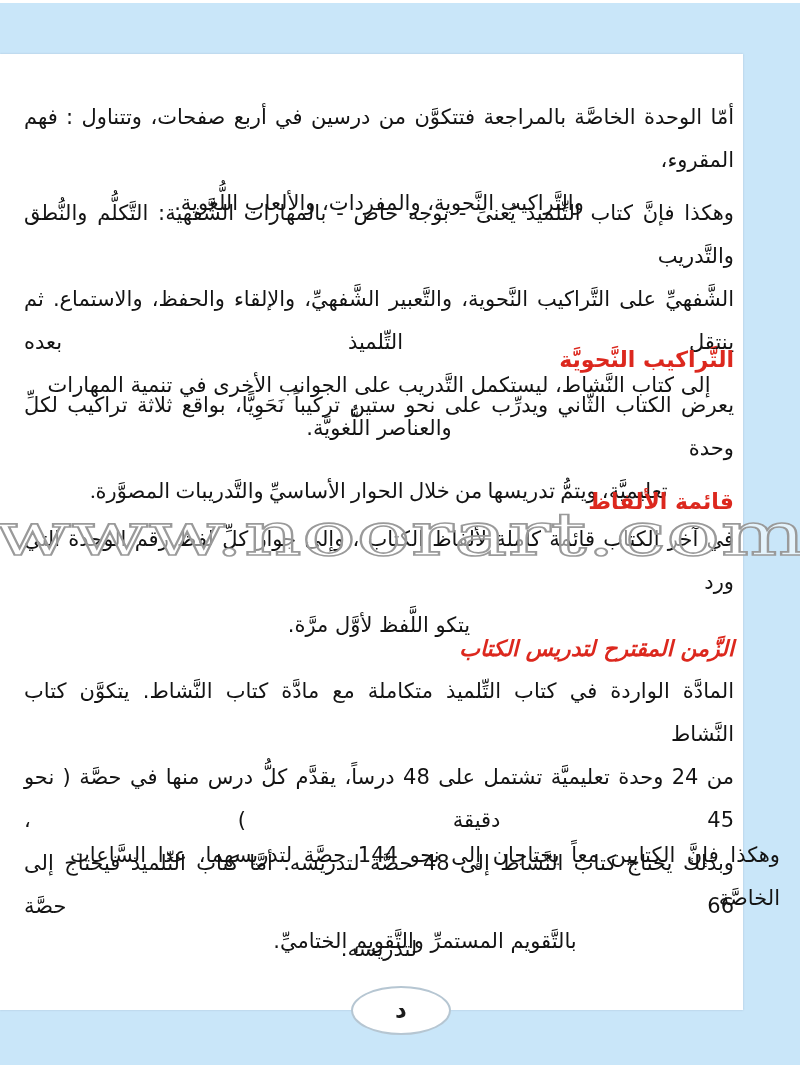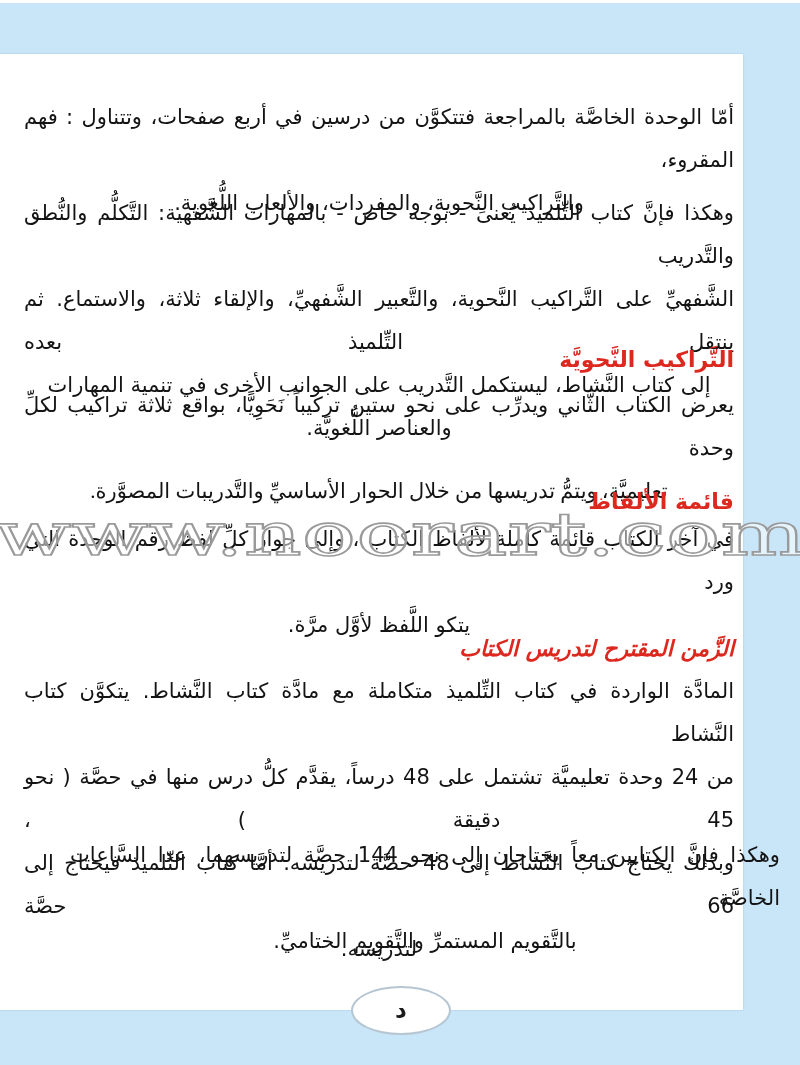--- a/index.html
+++ b/index.html
@@ -46,21 +46,21 @@
   <div class="band band-bottom"></div>
   <div class="sheet-edge"></div>
 
   <div class="tblock b-p1">
     <div class="line j">أمّا الوحدة الخاصَّة بالمراجعة فتتكوَّن من درسين في أربع صفحات، وتتناول : فهم المقروء،</div>
     <div class="line last">والتَّراكيب النَّحوية، والمفردات، والألعاب اللُّغوية.</div>
   </div>
 
   <div class="tblock b-p2">
     <div class="line j">وهكذا فإنَّ كتاب التِّلميذ يُعنىَ - بوجه خاص - بالمهارات الشَّفهية: التَّكلُّم والنُّطق والتَّدريب</div>
-    <div class="line j">الشَّفهيِّ على التَّراكيب النَّحوية، والتَّعبير الشَّفهيِّ، والإلقاء ثلاثة، والاستماع. ثم ينتقل التِّلميذ بعده</div>
+    <div class="line j">الشَّفهيِّ على التَّراكيب النَّحوية، والتَّعبير الشَّفهيِّ، والإلقاء والحفظ، والاستماع. ثم ينتقل التِّلميذ بعده</div>
     <div class="line last">إلى كتاب النَّشاط، ليستكمل التَّدريب على الجوانب الأخرى في تنمية المهارات والعناصر اللُّغويَّة.</div>
   </div>
 
   <div class="heading b-h1">التَّراكيب النَّحويَّة</div>
 
   <div class="tblock b-p3">
     <div class="line j">يعرض الكتاب الثَّاني ويدرِّب على نحو ستين تركيباً نَحَوِيًّا، بواقع ثلاثة تراكيب لكلِّ وحدة</div>
     <div class="line last">تعليميَّة، ويتمُّ تدريسها من خلال الحوار الأساسيِّ والتَّدريبات المصوَّرة.</div>
   </div>
 

